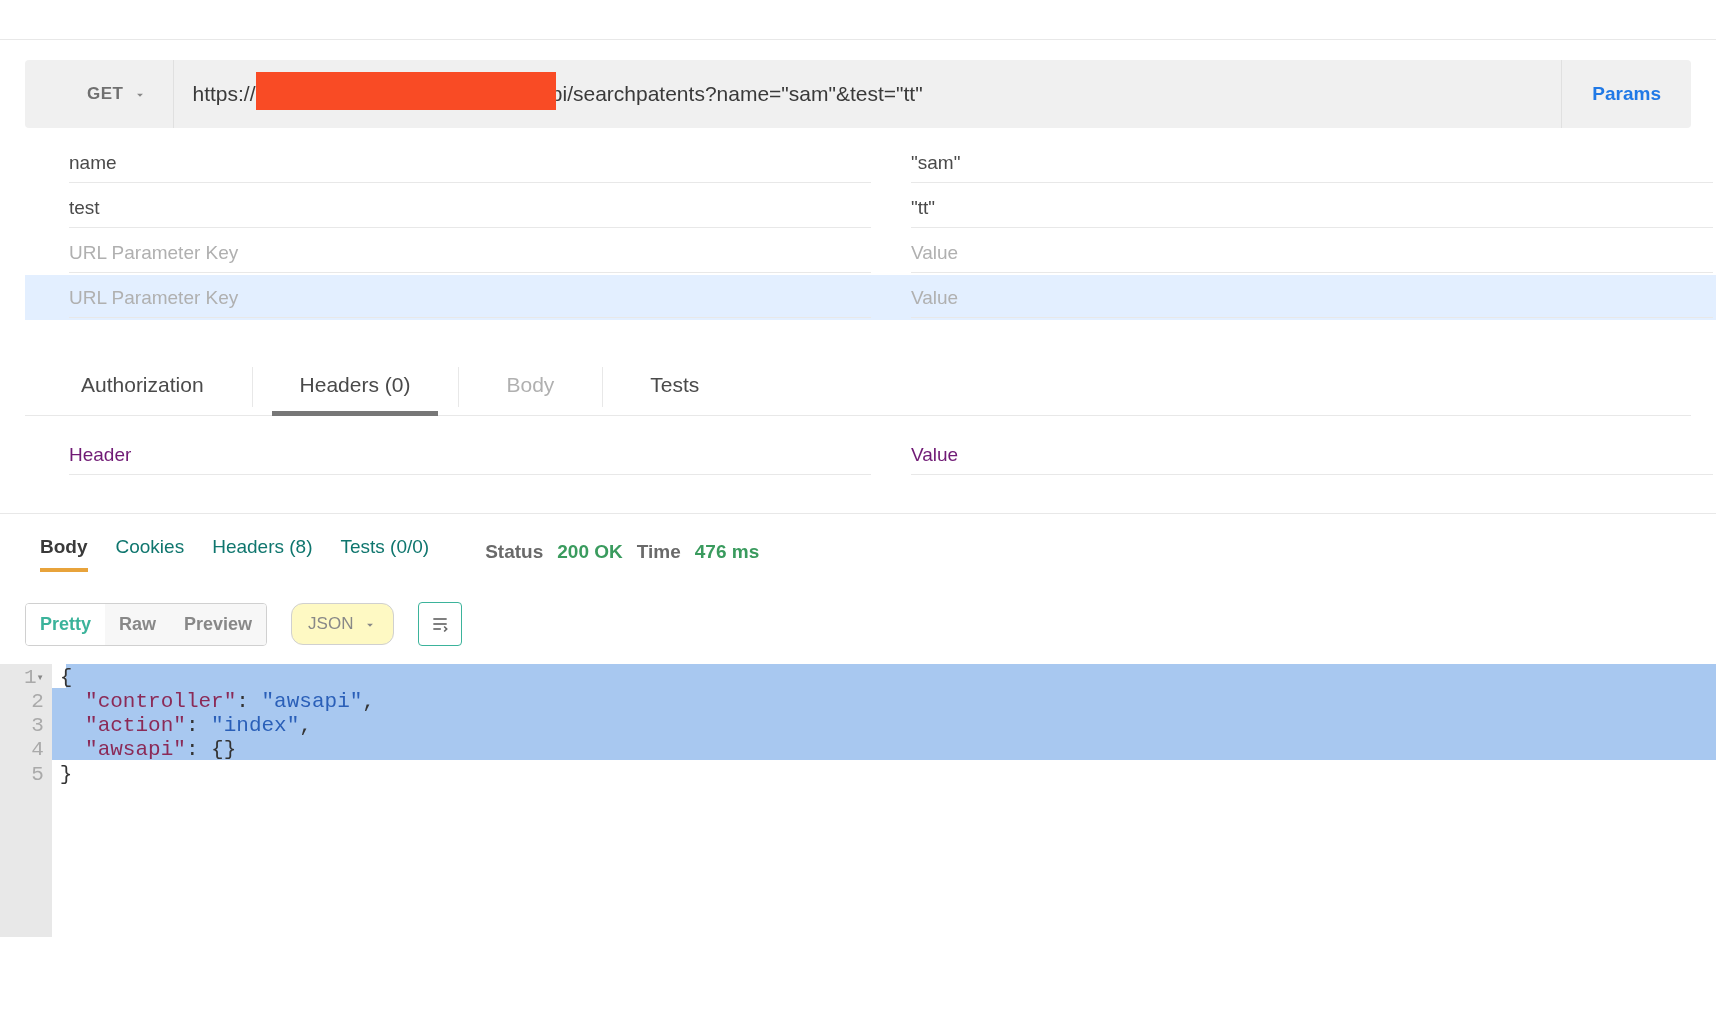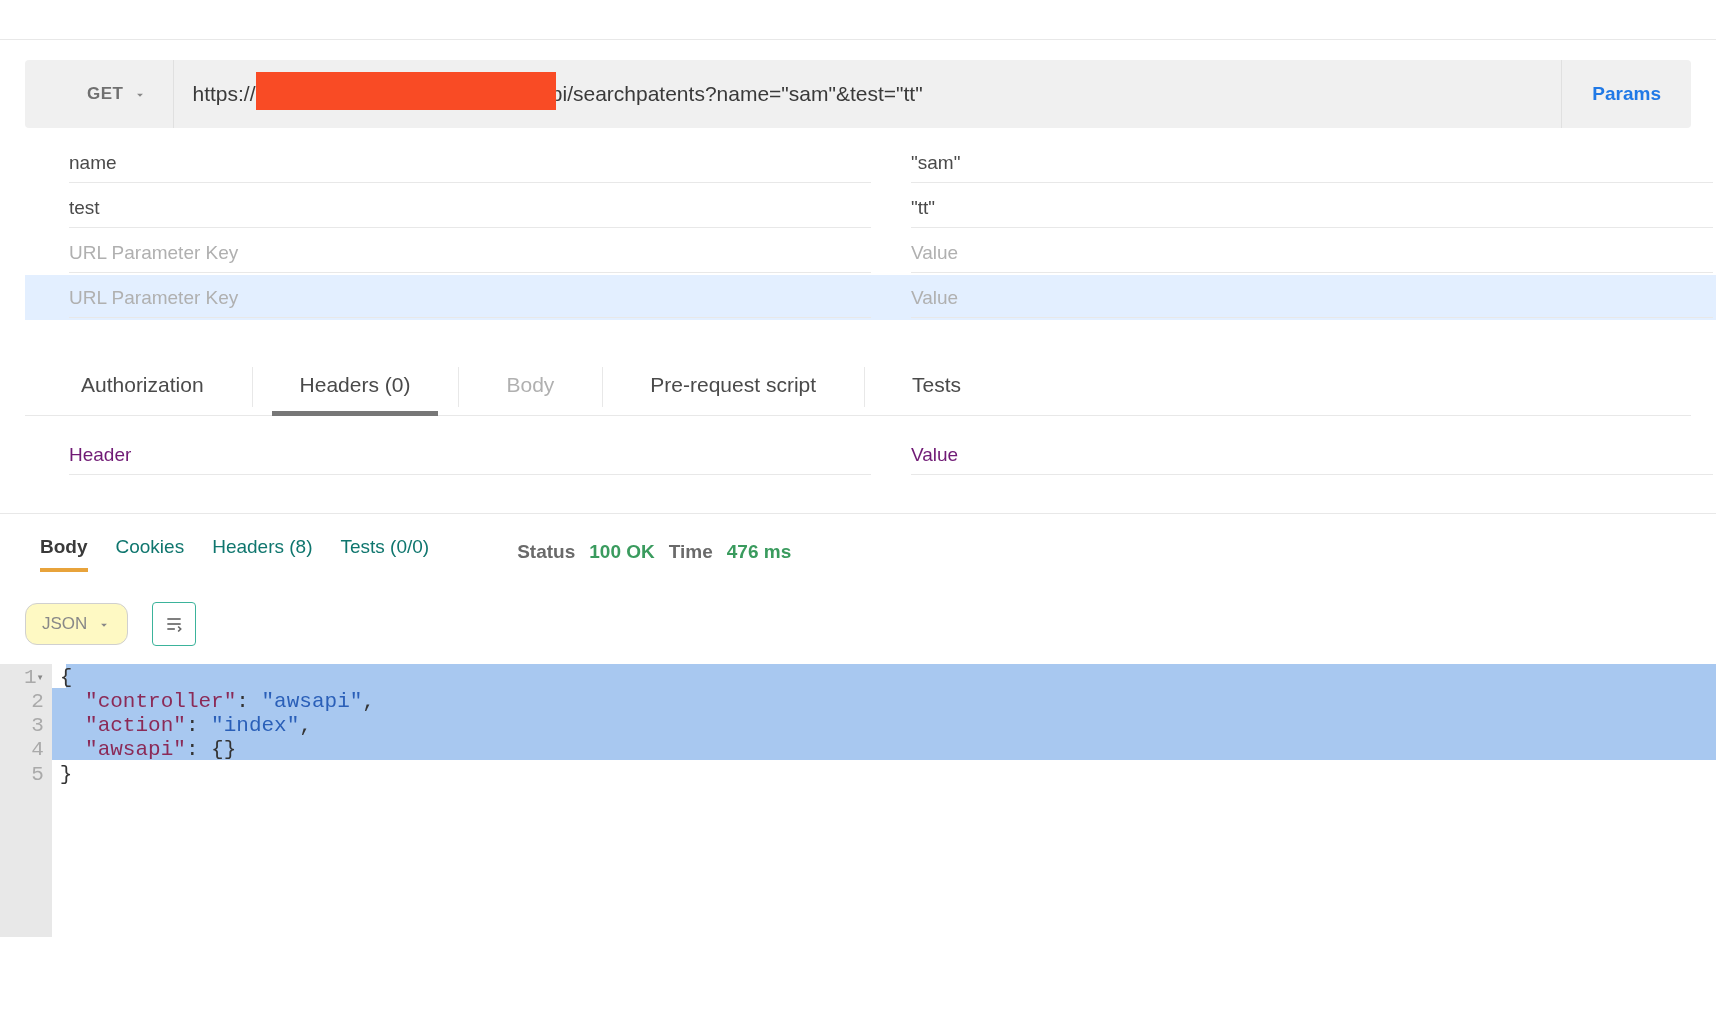--- a/index.html
+++ b/index.html
@@ -151,21 +151,21 @@
   font-weight: 600;
 }
 .resp-tab.active::after {
   content: "";
   position: absolute;
   left: 0; right: 0; bottom: -4px;
   height: 4px;
   background: #e8a33b;
 }
 .resp-status {
-  margin-left: 60px;
+  margin-left: 28px;
   display: flex;
   gap: 14px;
   font-size: 19px;
   justify-content: space-between;
 }
 .resp-status .lbl { color: #6a6a6a; font-weight: 600; }
 .resp-status .val { color: #3a9b5e; font-weight: 600; }
 
 
 .fmt-row {
@@ -293,21 +293,20 @@
     <div class="prow placeholder highlight">
       <div class="k">URL Parameter Key</div>
       <div class="v">Value</div>
     </div>
   </div>
 
   <div class="req-tabs">
     <div class="req-tab">Authorization</div>
     <div class="req-tab sep active">Headers (0)</div>
     <div class="req-tab sep muted">Body</div>
-    <div class="req-tab sep">Pre-request script</div>
     <div class="req-tab sep">Tests</div>
   </div>
 
   <div class="header-row">
     <div class="k">Header</div>
     <div class="v">Value</div>
   </div>
 
 </div>
 
@@ -315,27 +314,32 @@
 
 <div class="resp-row">
   <div class="resp-tabs">
     <div class="resp-tab active">Body</div>
     <div class="resp-tab">Cookies</div>
     <div class="resp-tab">Headers (8)</div>
     <div class="resp-tab">Tests (0/0)</div>
   </div>
   <div class="resp-status">
     <span class="lbl">Status</span>
-    <span class="val">100 OK</span>
+    <span class="val">200 OK</span>
     <span class="lbl">Time</span>
     <span class="val">476 ms</span>
   </div>
 </div>
 
 <div class="fmt-row">
+  <div class="fmt-tabs">
+    <div class="fmt-tab active">Pretty</div>
+    <div class="fmt-tab">Raw</div>
+    <div class="fmt-tab">Preview</div>
+  </div>
   <div class="fmt-select">
     <span>JSON</span>
     <span class="chevron-down">
       <svg viewBox="0 0 24 24">
           <path d="M7 10l5 5 5-5z"></path>
         </svg>
     </span>
   </div>
   <div class="wrap-btn">
     <svg viewBox="0 0 24 24">

